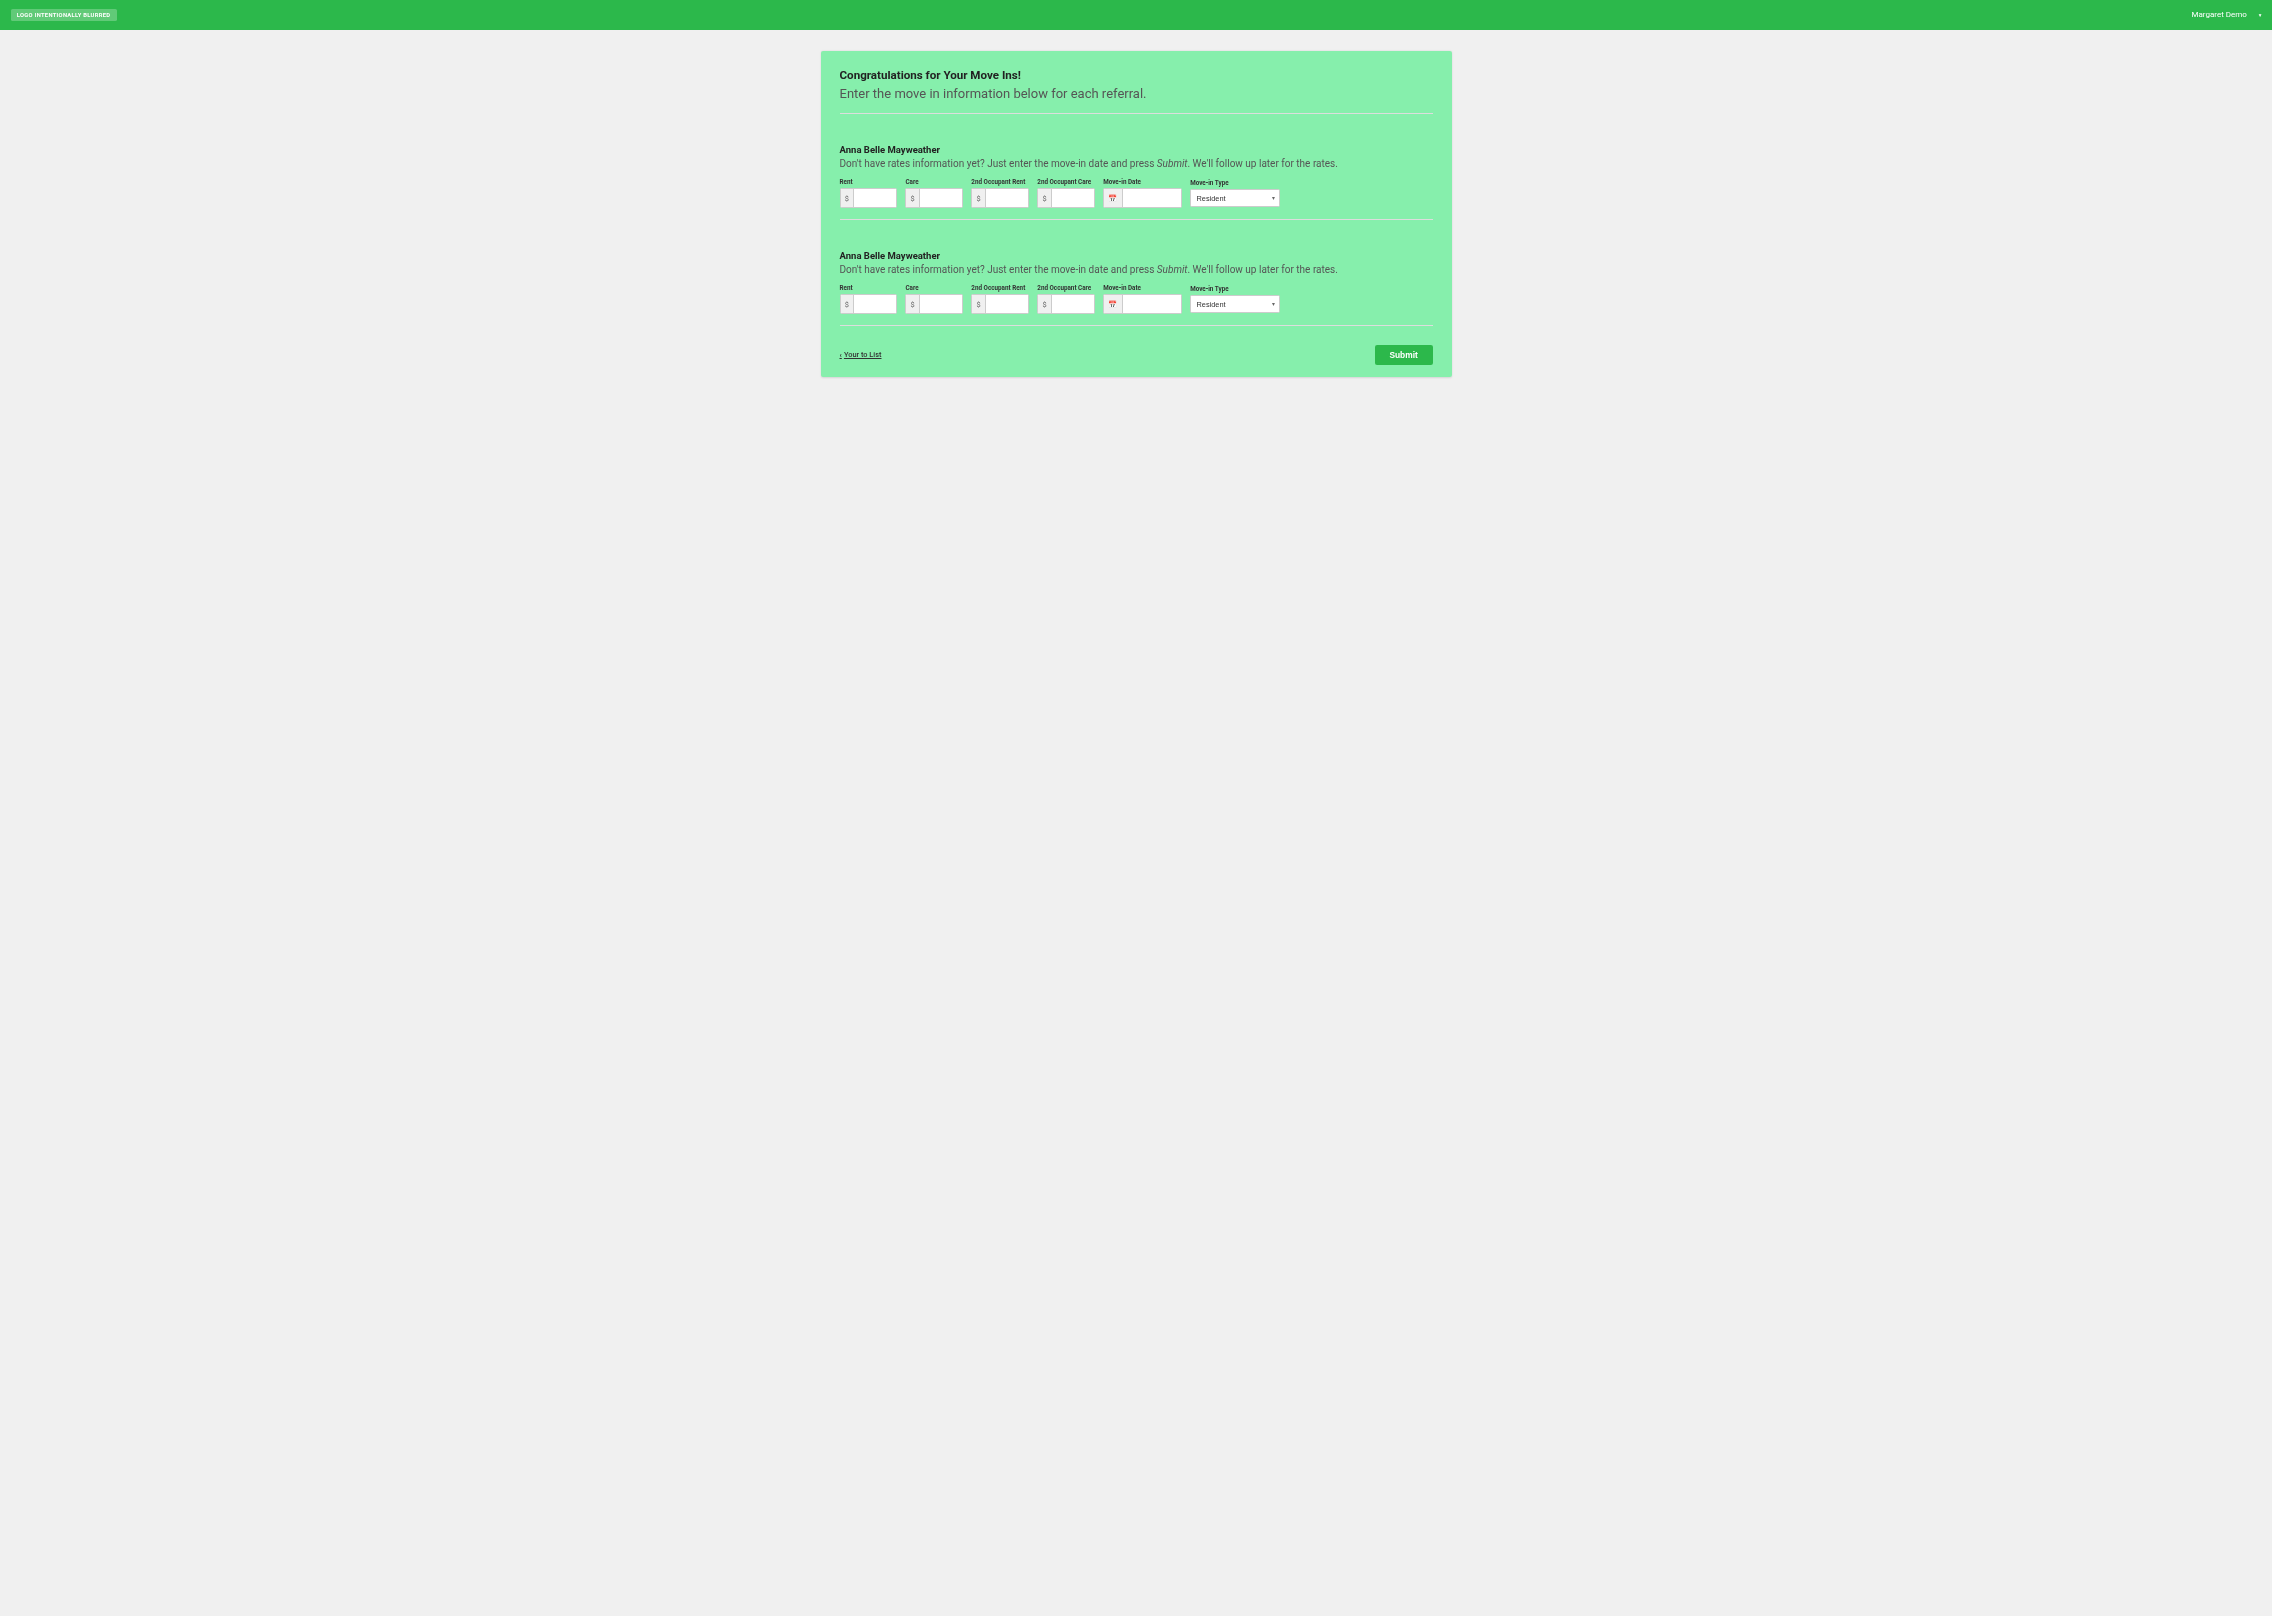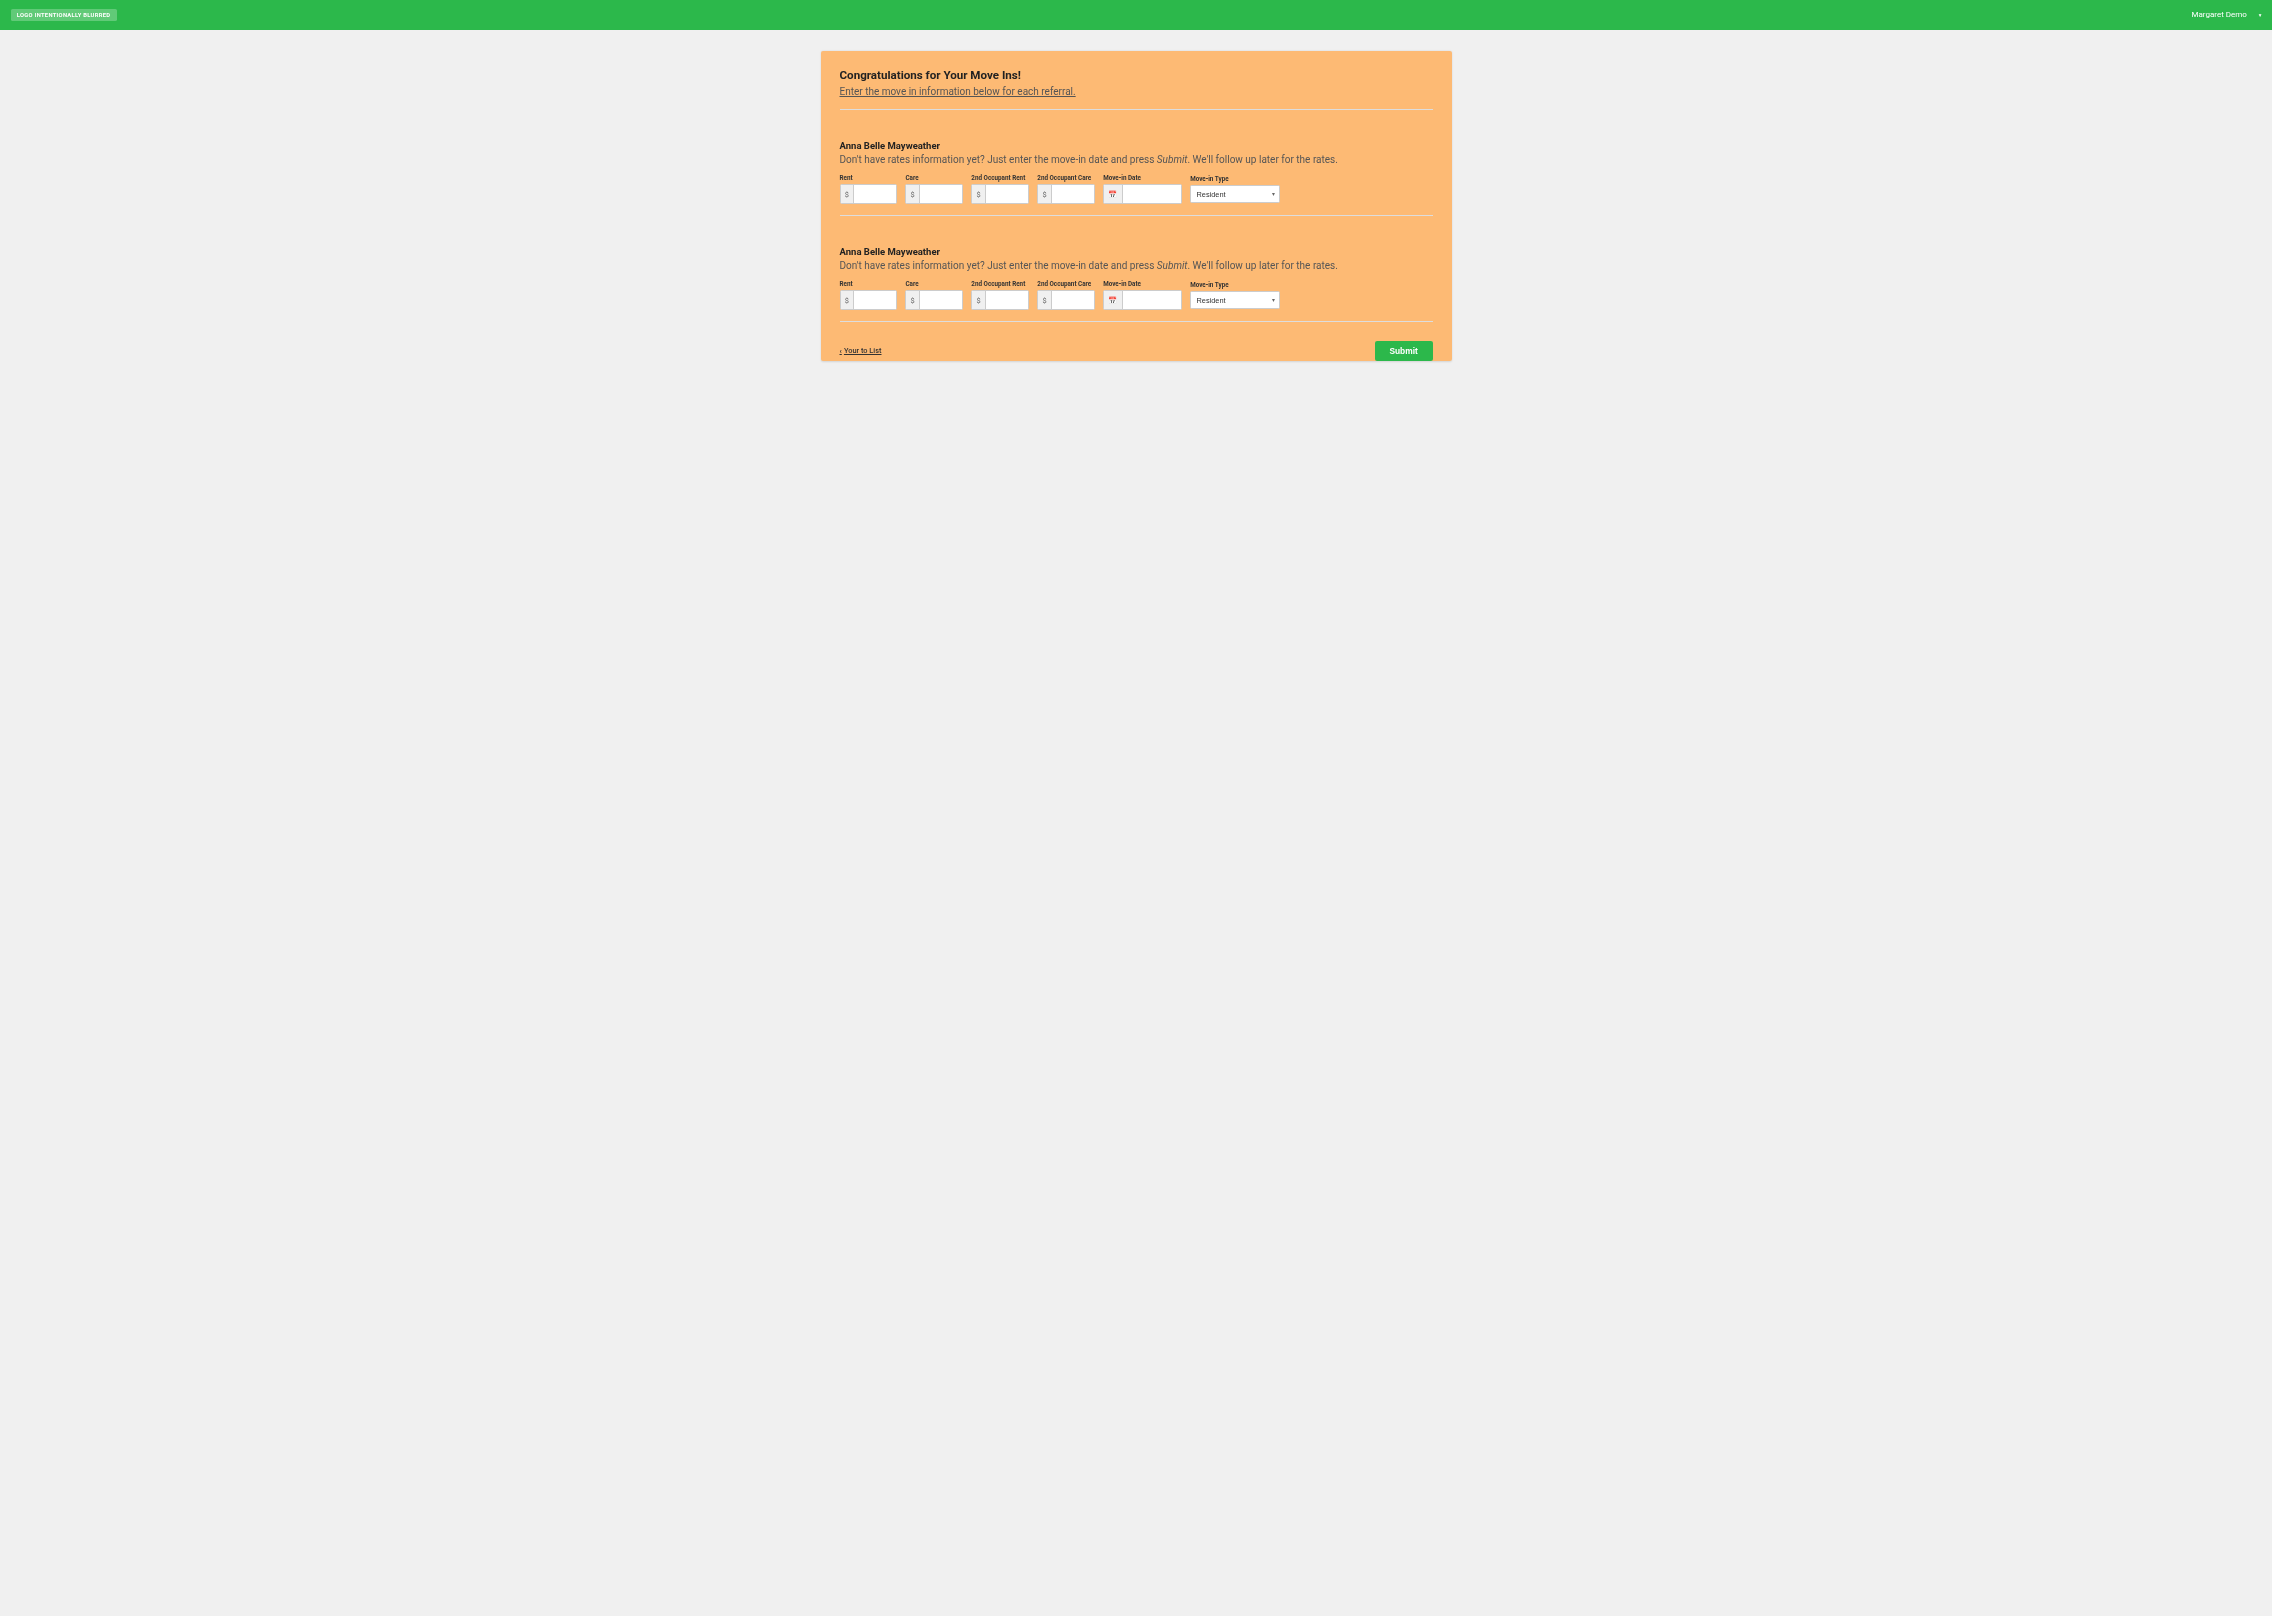--- a/index.html
+++ b/index.html
@@ -62,40 +62,39 @@
     .nav-user .caret {
       font-size: 5.3px;
     }
 
     
     .page-wrapper {
       padding: 21px 16px;
     }
 
     .card {
-      background: #fdba74;
+      background: #86efac;
       border-radius: 2.1px;
       box-shadow: 0 0.5px 2.1px rgba(0,0,0,0.12);
-      padding: 17px 19px 0 19px;
+      padding: 17px 19px 12px 19px;
       max-width: 631px;
       margin: 0 auto;
     }
 
     .card-title {
       font-size: 11.6px;
       font-weight: 700;
       color: #222;
       margin-bottom: 4.2px;
     }
 
     .card-subtitle {
-      font-size: 10px;
+      font-size: 13px;
       color: #555;
       margin-bottom: 12.6px;
-      text-decoration: underline;
     }
 
     .divider {
       border: none;
       border-top: 0.5px solid #ddd;
       margin: 0 0 11.6px 0;
     }
 
     
     .referral-section {

